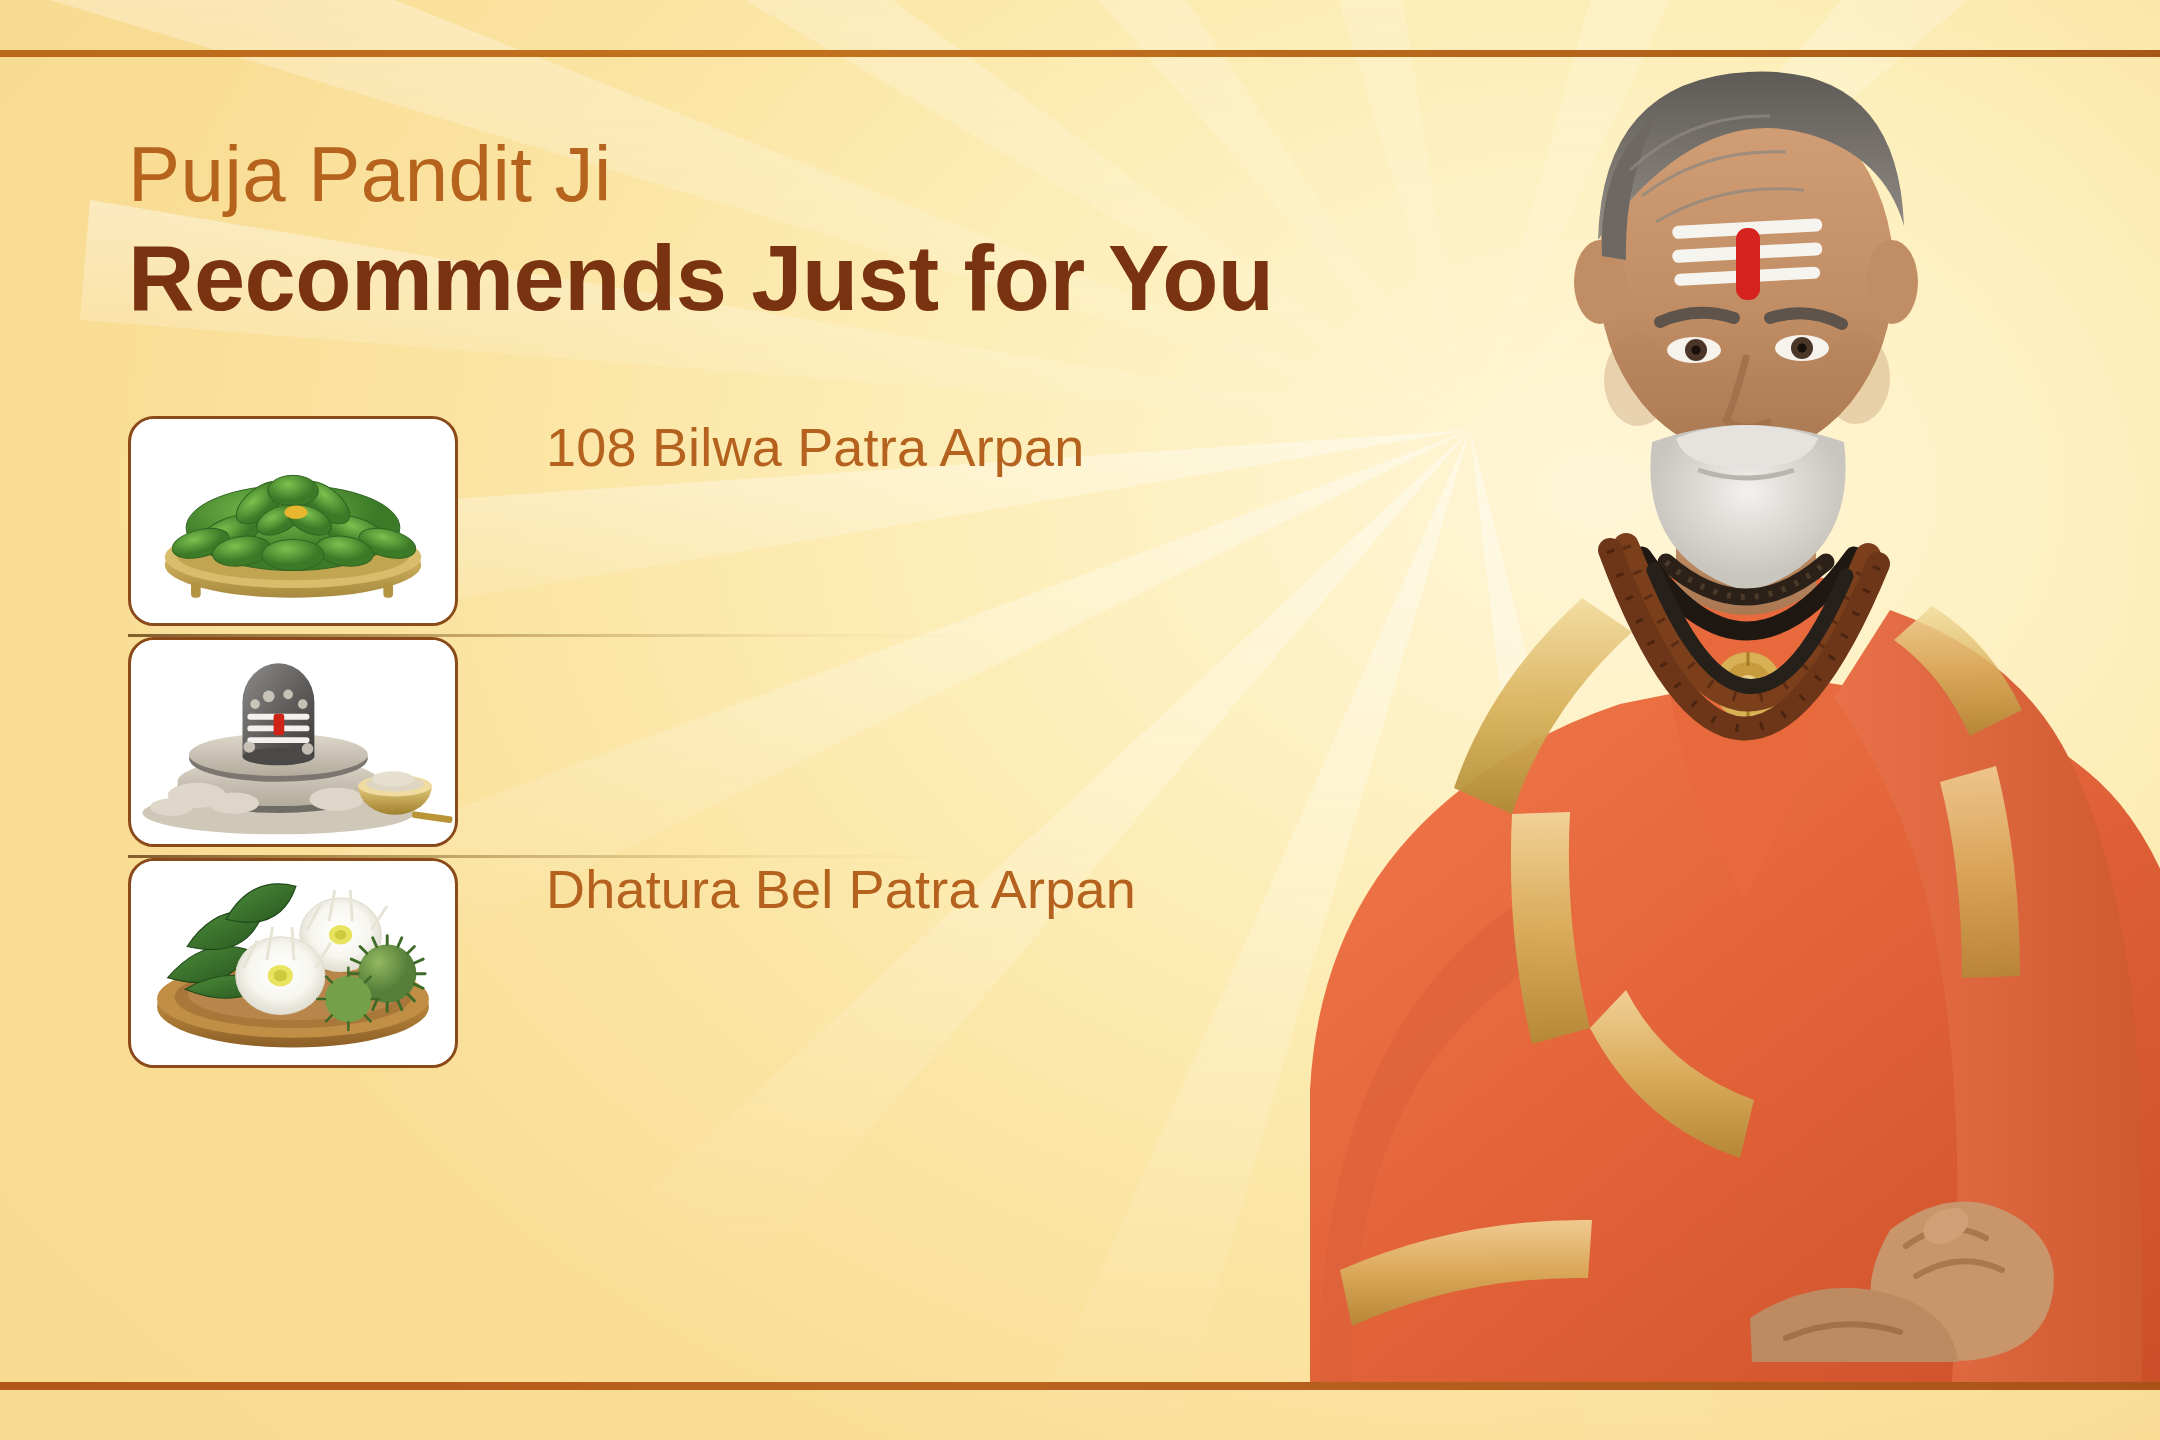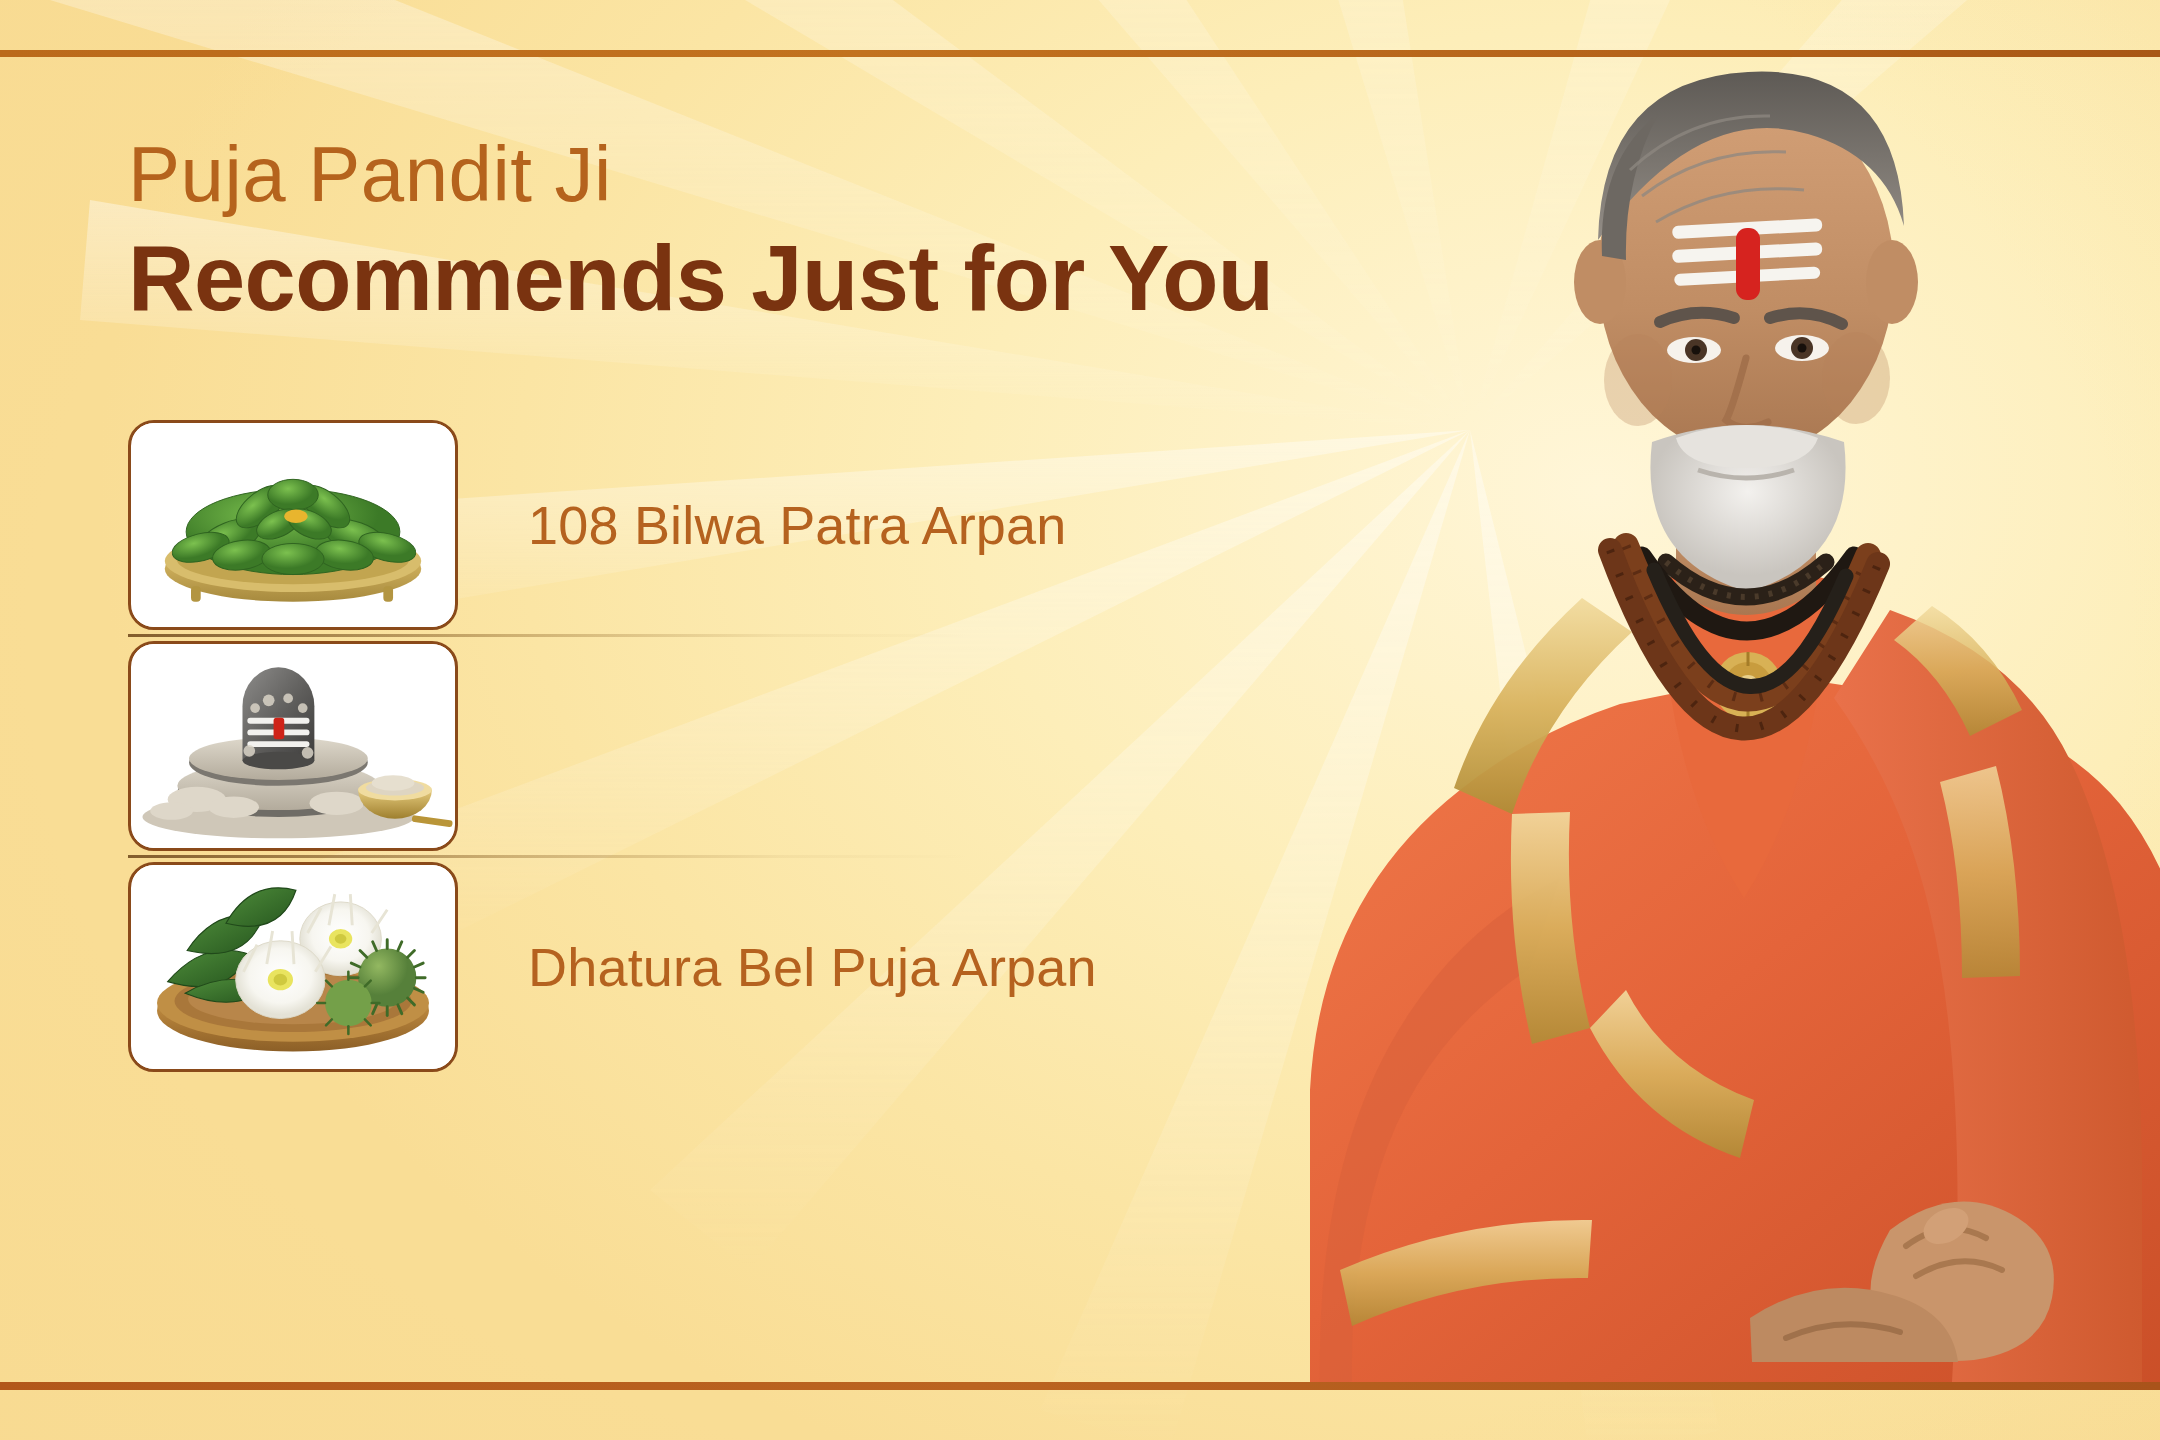--- a/index.html
+++ b/index.html
@@ -64,22 +64,23 @@
     white-space:nowrap;
   }
 
   
   .item-list {
     margin-top:88px;
     width:850px;
   }
   .item-row {
     display:flex;
-    align-items:center;
+    align-items:flex-start;
     height:218px;
+    gap:18px;
   }
   .thumb {
     width:330px;
     height:210px;
     flex:0 0 330px;
     border:3px solid #8a4a1a;
     border-radius:26px;
     background:#ffffff;
     overflow:hidden;
     position:relative;
@@ -345,21 +346,21 @@
                   <path d="M17,17 l6,6"></path>
                     <path d="M0,24 v8"></path>
                     <path d="M-17,17 l-6,6"></path>
                   <path d="M-24,0 h-8"></path>
                     <path d="M-17,-17 l-6,-6"></path>
                 </g>
               </g>
             </g>
           </svg>
         </div>
-        <div class="item-label">Dhatura Bel Puja Arpan</div>
+        <div class="item-label">Dhatura Bel Patra Arpan</div>
       </div>
 
     </div>
   </div>
 
   <div class="portrait">
     <svg viewBox="0 0 980 1332" preserveAspectRatio="xMidYMax meet">
       <defs>
         <linearGradient id="robe" x1="0" y1="0" x2="1" y2="1">
           <stop offset="0%" stop-color="#f0794a"></stop>

